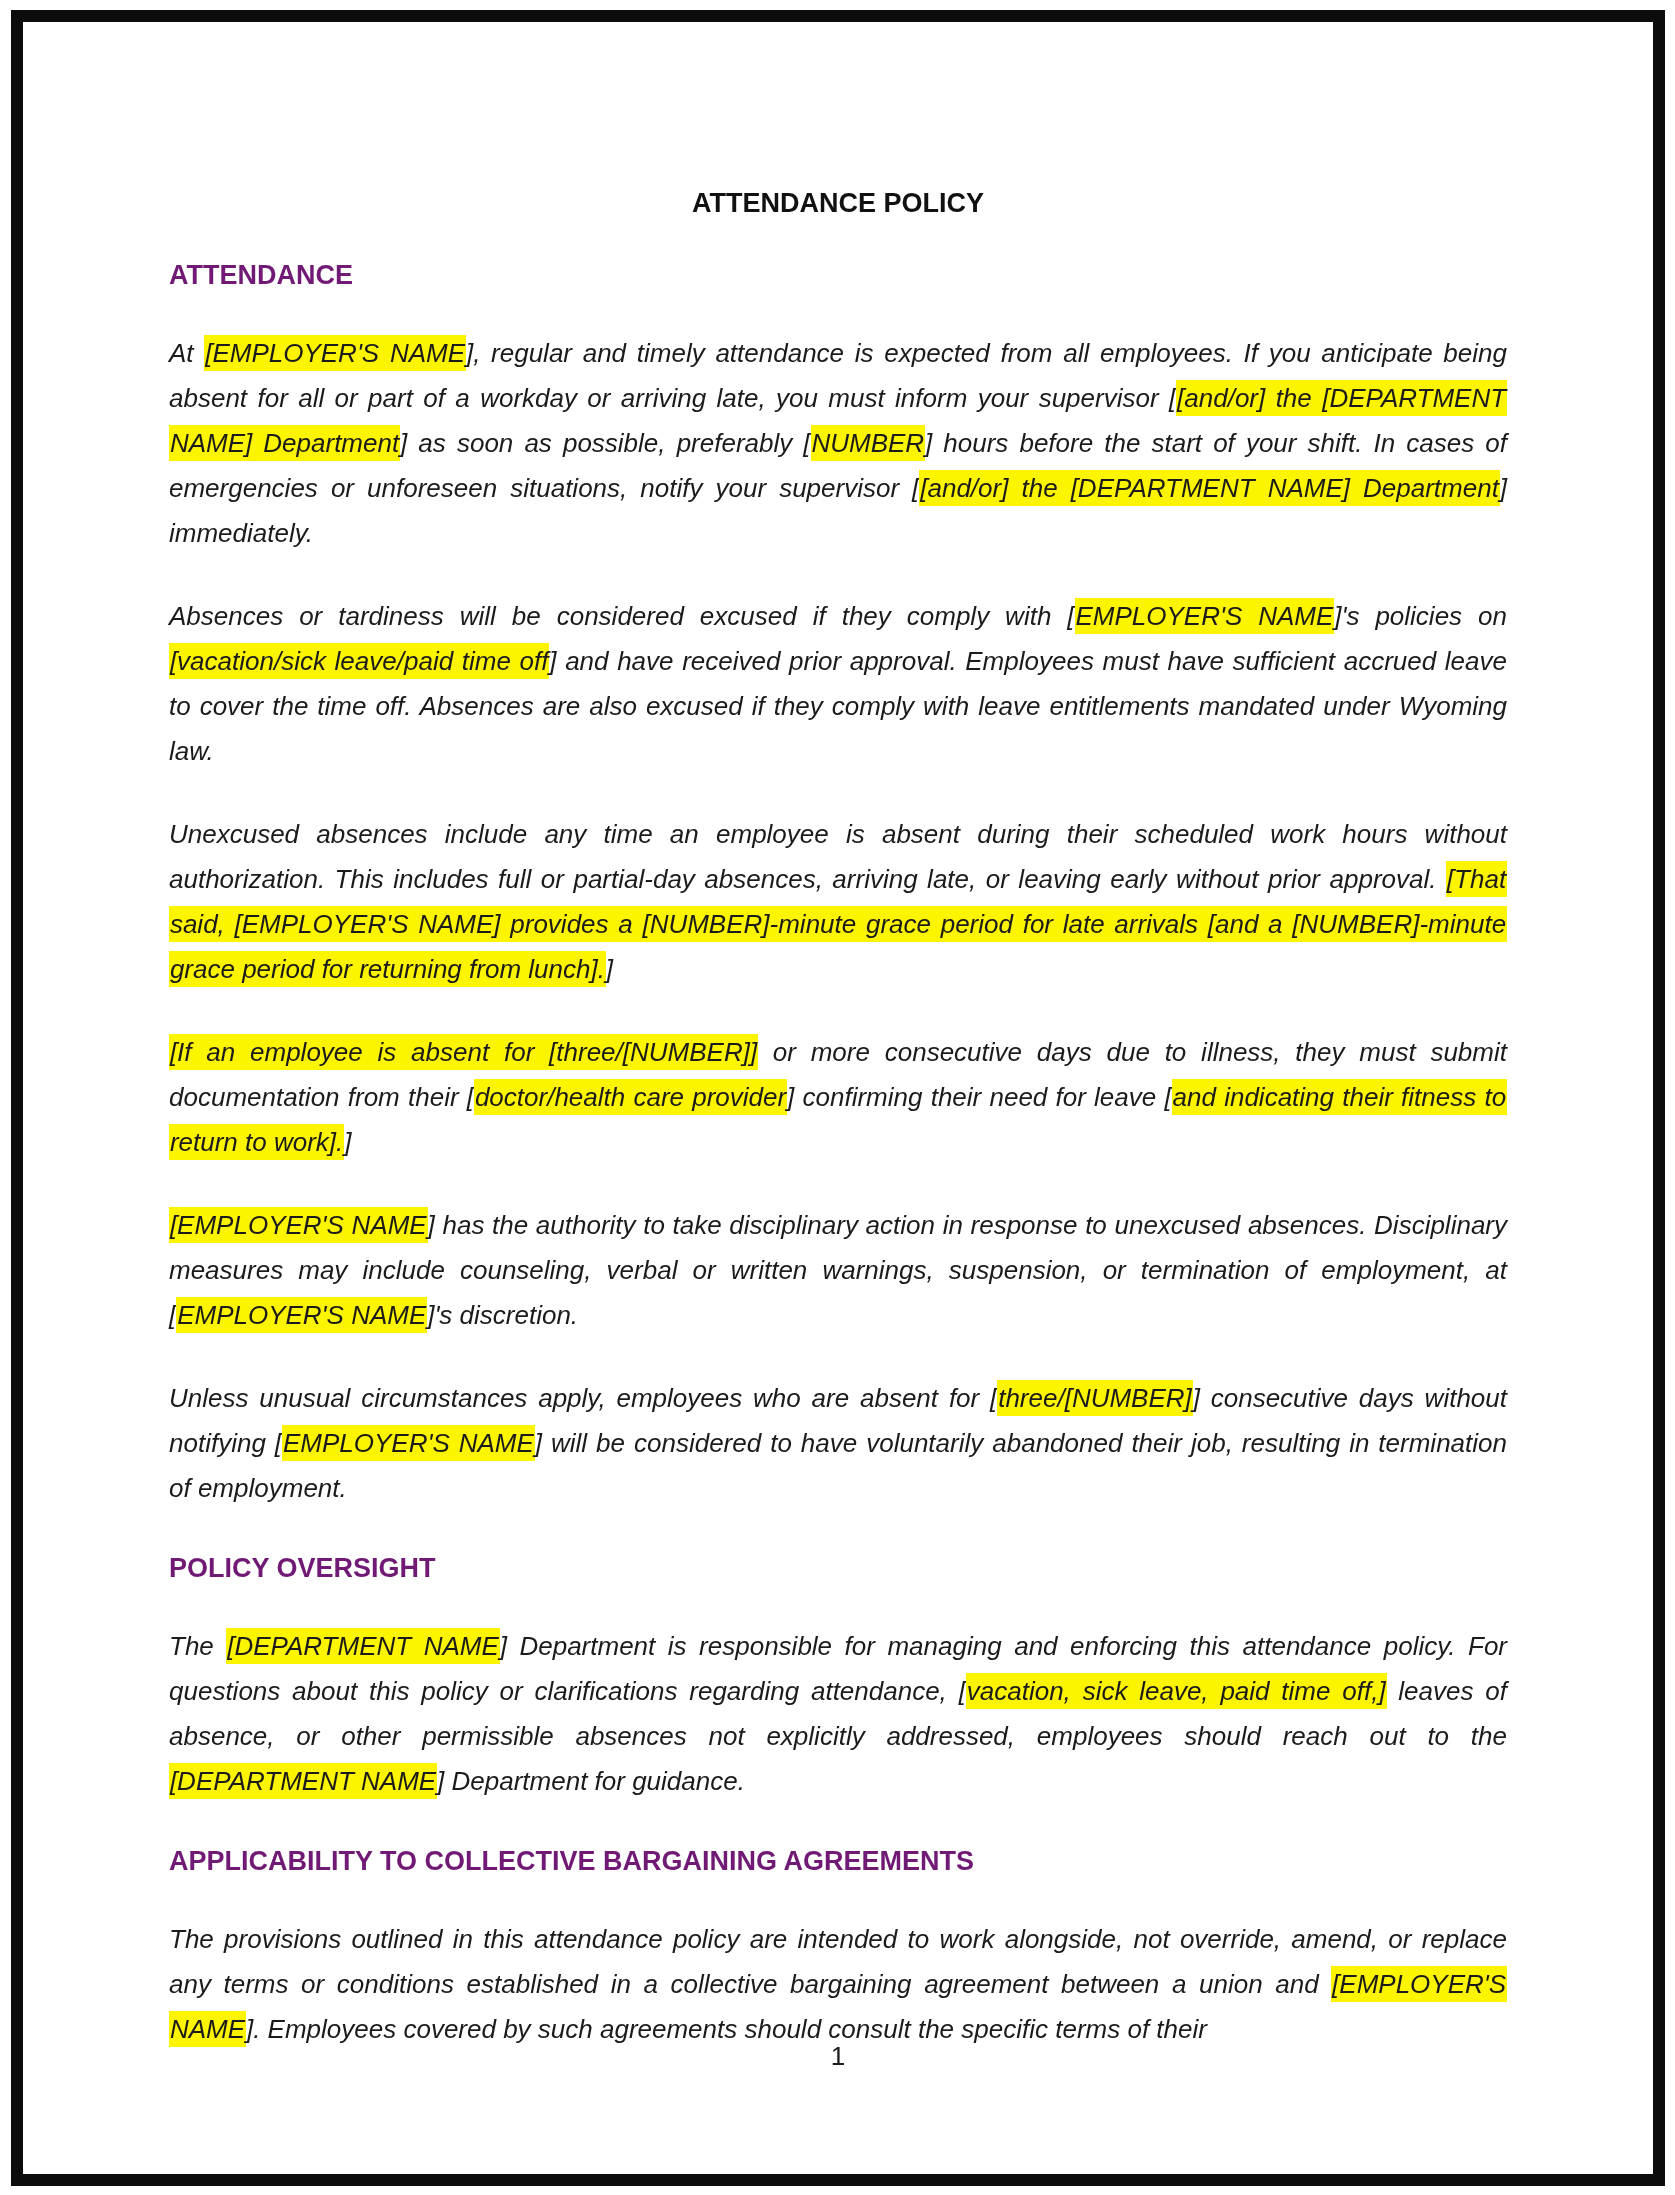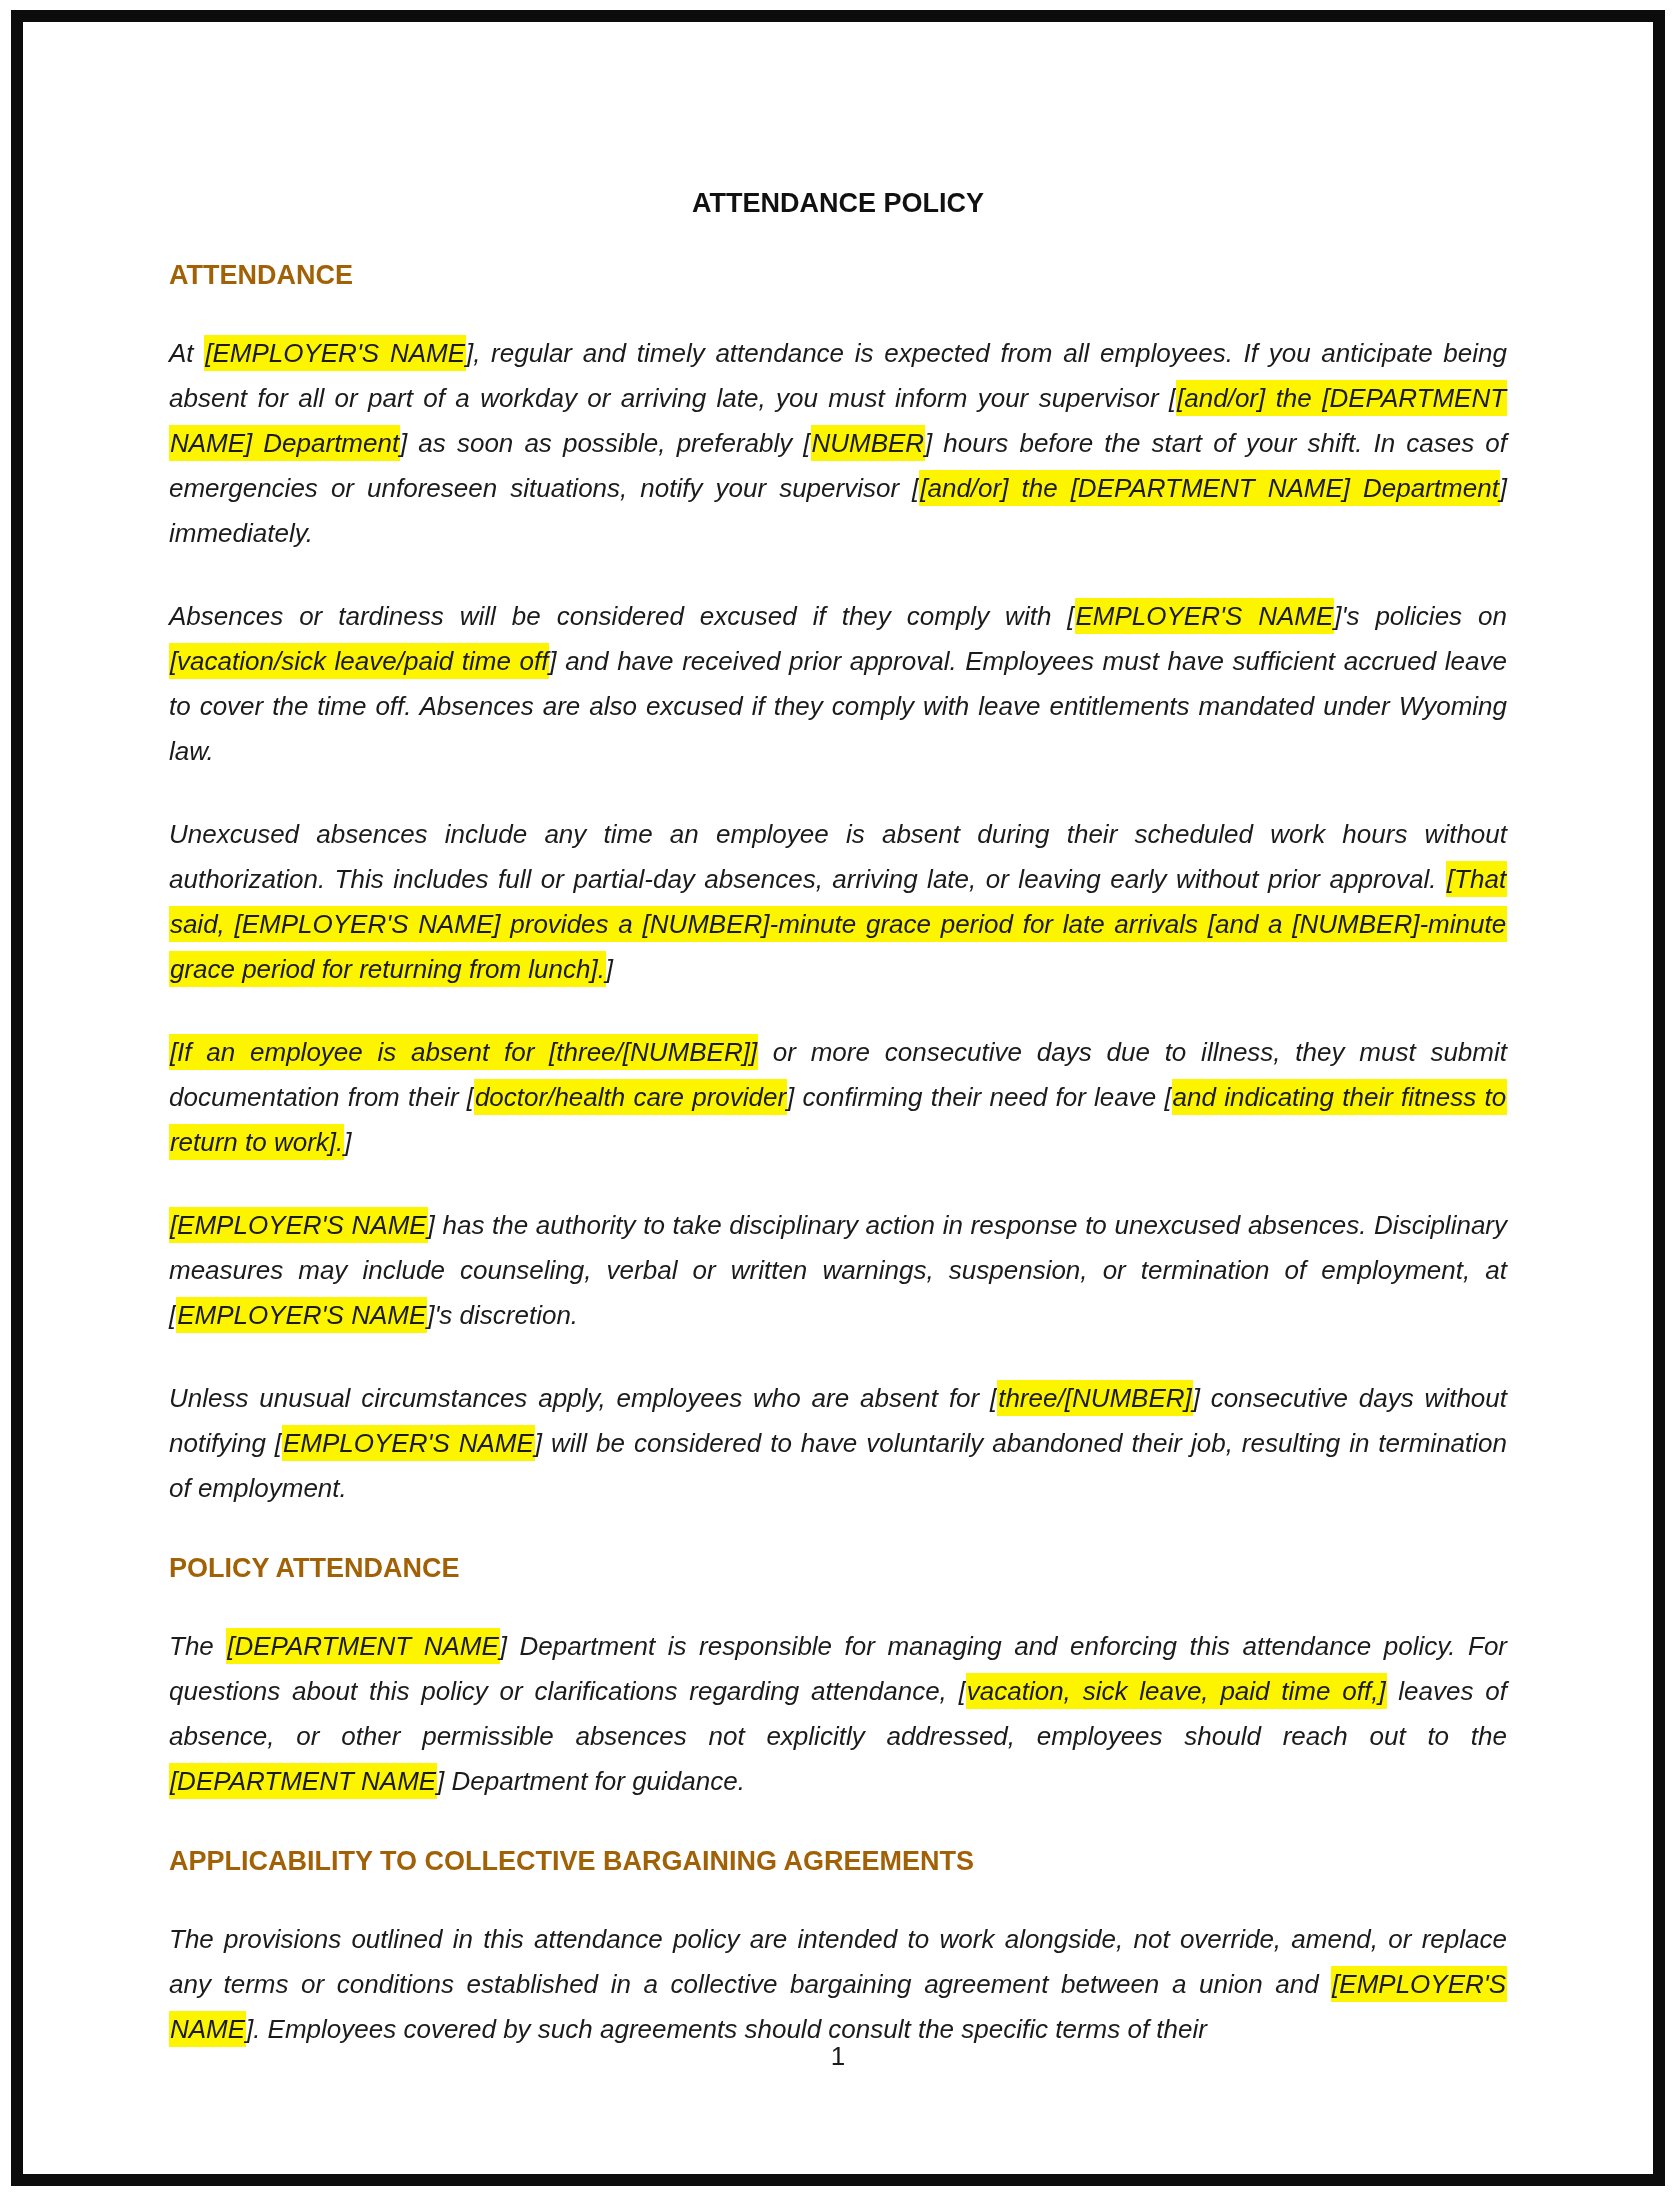--- a/index.html
+++ b/index.html
@@ -19,21 +19,21 @@
     position: absolute; left: 169px; right: 169px; top: 0;
     font-size: 26px; line-height: 45px;
   }
   .doc-title {
     margin: 12px; padding-top: 176px;
     font-size: 27px; font-weight: bold; text-align: center;
     line-height: 30px;
     color: #111;
   }
   .heading {
-    font-size: 27px; font-weight: bold; color: #a16207;
+    font-size: 27px; font-weight: bold; color: #701a75;
     margin: 40px 0 0 0; line-height: 35px;
     text-align: left;
   }
   .paragraph {
     margin: 38px 0 0 0;
     text-align: justify;
     font-style: italic;
   }
   .hl {
     padding: 2.6px 0.9px;
@@ -54,21 +54,21 @@
 <div class="content">
   <h1 class="doc-title">ATTENDANCE POLICY</h1>
   <div>
       <h2 class="heading">ATTENDANCE</h2>
       <p class="paragraph"><span>At </span><span class="hl" style="background-color: rgb(253, 244, 0);">[EMPLOYER'S NAME</span><span>], regular and timely attendance is expected from all employees. If you anticipate being absent for all or part of a workday or arriving late, you must inform your supervisor [</span><span class="hl" style="background-color: rgb(253, 244, 0);">[and/or] the [DEPARTMENT NAME] Department</span><span>] as soon as possible, preferably [</span><span class="hl" style="background-color: rgb(253, 244, 0);">NUMBER</span><span>] hours before the start of your shift. In cases of emergencies or unforeseen situations, notify your supervisor [</span><span class="hl" style="background-color: rgb(253, 244, 0);">[and/or] the [DEPARTMENT NAME] Department</span><span>] immediately.</span></p>
       <p class="paragraph"><span>Absences or tardiness will be considered excused if they comply with [</span><span class="hl" style="background-color: rgb(253, 244, 0);">EMPLOYER'S NAME</span><span>]'s policies on </span><span class="hl" style="background-color: rgb(253, 244, 0);">[vacation/sick leave/paid time off</span><span>] and have received prior approval. Employees must have sufficient accrued leave to cover the time off. Absences are also excused if they comply with leave entitlements mandated under Wyoming law.</span></p>
       <p class="paragraph"><span>Unexcused absences include any time an employee is absent during their scheduled work hours without authorization. This includes full or partial-day absences, arriving late, or leaving early without prior approval. </span><span class="hl" style="background-color: rgb(253, 244, 0);">[That said, [EMPLOYER'S NAME] provides a [NUMBER]-minute grace period for late arrivals [and a [NUMBER]-minute grace period for returning from lunch].</span><span>]</span></p>
       <p class="paragraph"><span class="hl" style="background-color: rgb(253, 244, 0);">[If an employee is absent for [three/[NUMBER]]</span><span> or more consecutive days due to illness, they must submit documentation from their [</span><span class="hl" style="background-color: rgb(253, 244, 0);">doctor/health care provider</span><span>] confirming their need for leave [</span><span class="hl" style="background-color: rgb(253, 244, 0);">and indicating their fitness to return to work].</span><span>]</span></p>
       <p class="paragraph"><span class="hl" style="background-color: rgb(253, 244, 0);">[EMPLOYER'S NAME</span><span>] has the authority to take disciplinary action in response to unexcused absences. Disciplinary measures may include counseling, verbal or written warnings, suspension, or termination of employment, at [</span><span class="hl" style="background-color: rgb(253, 244, 0);">EMPLOYER'S NAME</span><span>]'s discretion.</span></p>
       <p class="paragraph"><span>Unless unusual circumstances apply, employees who are absent for [</span><span class="hl" style="background-color: rgb(253, 244, 0);">three/[NUMBER]</span><span>] consecutive days without notifying [</span><span class="hl" style="background-color: rgb(253, 244, 0);">EMPLOYER'S NAME</span><span>] will be considered to have voluntarily abandoned their job, resulting in termination of employment.</span></p>
-      <h2 class="heading">POLICY ATTENDANCE</h2>
+      <h2 class="heading">POLICY OVERSIGHT</h2>
       <p class="paragraph"><span>The </span><span class="hl" style="background-color: rgb(253, 244, 0);">[DEPARTMENT NAME</span><span>] Department is responsible for managing and enforcing this attendance policy. For questions about this policy or clarifications regarding attendance, [</span><span class="hl" style="background-color: rgb(253, 244, 0);">vacation, sick leave, paid time off,]</span><span> leaves of absence, or other permissible absences not explicitly addressed, employees should reach out to the </span><span class="hl" style="background-color: rgb(253, 244, 0);">[DEPARTMENT NAME</span><span>] Department for guidance.</span></p>
       <h2 class="heading">APPLICABILITY TO COLLECTIVE BARGAINING AGREEMENTS</h2>
       <p class="paragraph"><span>The provisions outlined in this attendance policy are intended to work alongside, not override, amend, or replace any terms or conditions established in a collective bargaining agreement between a union and </span><span class="hl" style="background-color: rgb(253, 244, 0);">[EMPLOYER'S NAME</span><span>]. Employees covered by such agreements should consult the specific terms of their</span></p>
     </div>
 </div>
 
 <div class="page-number">1</div>
 
 
 </body></html>

